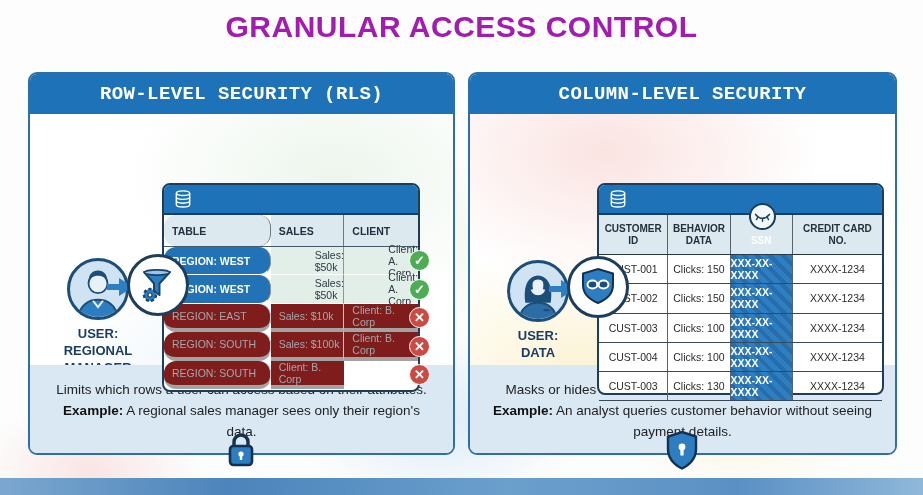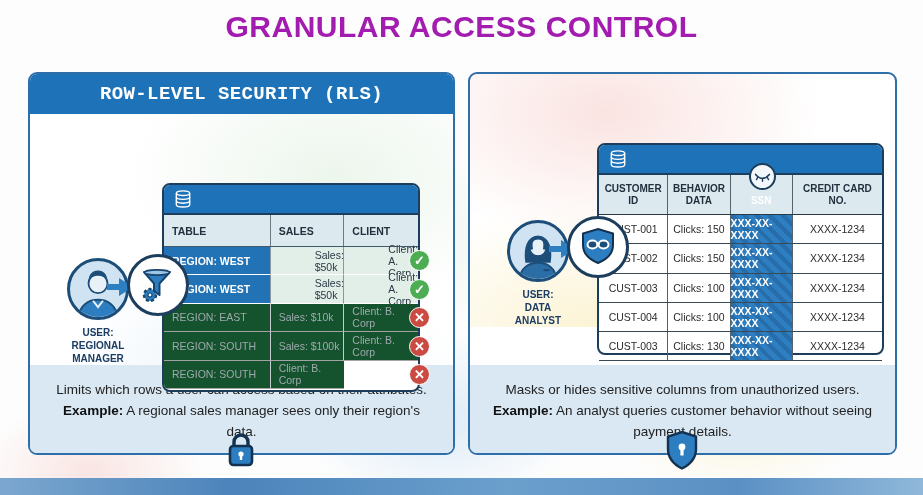--- a/index.html
+++ b/index.html
@@ -32,44 +32,44 @@
   .caption{position:absolute;bottom:0;left:0;width:100%;height:88px;background:#d9e8f3;
     text-align:center;font-size:13.5px;color:#222;line-height:1.55;box-sizing:border-box;padding:15px 18px 0;}
   .caption b{color:#111;}
 
   
   .user-block{position:absolute;text-align:center;width:110px;}
   .panel.left .user-block{left:13px;top:144px;}
   .panel.right .user-block{left:13px;top:146px;}
   .avatar{width:62px;height:62px;border-radius:50%;background:#cfe3f2;border:3px solid #1c4e79;
     margin:0 auto;overflow:hidden;box-sizing:border-box;}
-  .user-label{margin-top:6px;font-size:10px;font-weight:bold;color:#1b3c63;line-height:1.3;}
+  .user-label{margin-top:6px;font-size:13px;font-weight:bold;color:#1b3c63;line-height:1.3;}
 
   .arrow{position:absolute;z-index:3;}
   .panel.left .arrow{left:77px;top:164px;}
   .panel.right .arrow{left:79px;top:166px;}
 
   .tool-circle{position:absolute;width:62px;height:62px;border-radius:50%;background:#fff;
     border:3px solid #1d3d5c;box-sizing:border-box;z-index:4;display:flex;align-items:center;justify-content:center;}
   .panel.left .tool-circle{left:97px;top:140px;}
   .panel.right .tool-circle{left:97px;top:142px;}
 
   
   .ltable{position:absolute;left:132px;top:69px;width:258px;height:209px;border:2px solid #1d3d5c;
     border-radius:8px;background:#fff;box-sizing:border-box;z-index:2;overflow:hidden;}
   .tstrip{height:30px;background:#1e73b8;display:flex;align-items:center;padding-left:9px;border-bottom:2px solid #1d3d5c;box-sizing:border-box;}
   .lheadrow{display:flex;height:31px;border-bottom:1.5px solid #44596a;}
   .lheadrow .lc{background:#dce9ef;font-weight:bold;color:#22313d;font-size:10.5px;display:flex;align-items:center;padding-left:8px;box-sizing:border-box;border-right:1px solid #6b7b86;}
   .lrow{display:flex;height:28.4px;}
   .lc{box-sizing:border-box;display:flex;align-items:center;padding-left:8px;font-size:10.5px;border-right:1px solid #8a97a0;}
   .lc:last-child,.lheadrow .lc:last-child{border-right:none;}
-  .col-region{width:42%;}.col-sales{width:29%;}.col-client{width:29%;}
+  .col-region{width:42%;border-radius:12px;}.col-sales{width:29%;}.col-client{width:29%;}
   .lrow.allowed .col-region{background:#2273b5;color:#fff;font-weight:bold;border-bottom:1.5px solid #fff;}
   .lrow.allowed .col-sales,.lrow.allowed .col-client{background:#e2efe9;color:#2b3a44;border-bottom:1.5px solid #fff;padding-left:44px;}
-  .lrow.denied .lc{background:#14532d;color:#a0a9ae;border-bottom:1px solid #a3a3a3;border-right:1px solid #c3ccd1;}
+  .lrow.denied .lc{background:#7f1d1d;color:#a0a9ae;border-bottom:4px solid #a3a3a3;border-right:1px solid #c3ccd1;}
   .lrow.denied .lc:last-child{border-right:none;}
   .marks{position:absolute;left:132px;top:69px;width:258px;height:209px;z-index:5;pointer-events:none;}
   .mark{position:absolute;left:247px;width:21px;height:21px;border-radius:50%;color:#fff;
     font-size:13px;font-weight:bold;display:flex;align-items:center;justify-content:center;border:1.5px solid #fff;box-sizing:border-box;}
   .mark.allowed{background:#4cad52;}
   .mark.denied{background:#cb4b42;}
 
   
   .rtable{position:absolute;left:127px;top:69px;width:287px;height:212px;border:2px solid #1d3d5c;
     border-radius:8px;background:#fff;box-sizing:border-box;z-index:2;}
@@ -190,20 +190,21 @@
       </div>
     </div>
 
     <div class="caption">
       <span>Limits which rows a user can access based on their attributes.</span><br>
       <b>Example:</b><span> A regional sales manager sees only their region's data.</span>
     </div>
   </div>
 
   <div class="panel right">
+    <div class="panel-header">COLUMN-LEVEL SECURITY</div>
     <div class="panel-body">
 
       <div class="user-block">
         <div class="avatar">
           <svg width="56" height="56" viewBox="0 0 62 62">
             <path d="M17 44c-3-20 4-30 14-30s17 10 14 30z" fill="#1c4e79"></path>
             <circle cx="31" cy="27" r="9.5" fill="#e8f1f8" stroke="#1c4e79" stroke-width="1.8"></circle>
             <path d="M22 30c-1.5-12 3-16 9-16s10.5 4 9 16l-3.5-1c1.5-8-.5-11.5-5.5-11.5S24 21 25.5 29z" fill="#1c4e79"></path>
             <path d="M10 64c1.5-15 11.5-20 21-20s19.5 5 21 20z" fill="#2b6ea6" stroke="#1c4e79" stroke-width="2.2"></path>
             <rect x="37" y="51" width="7" height="2.4" rx="1.2" fill="#1c4e79"></rect>

